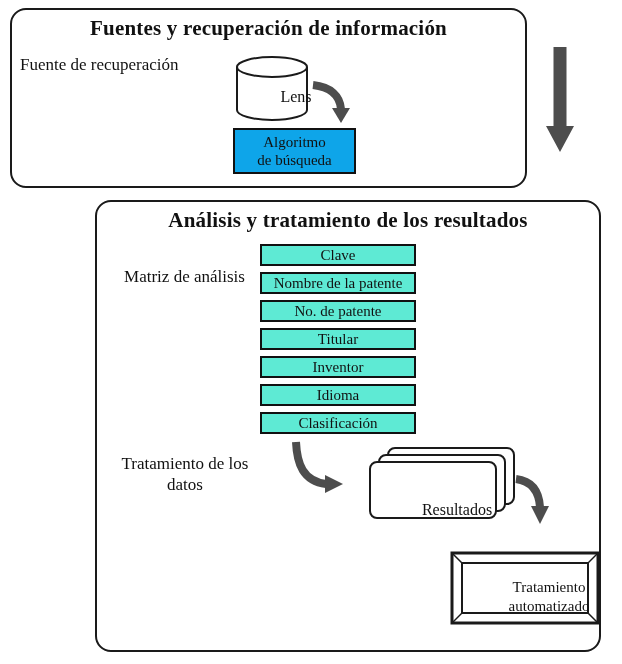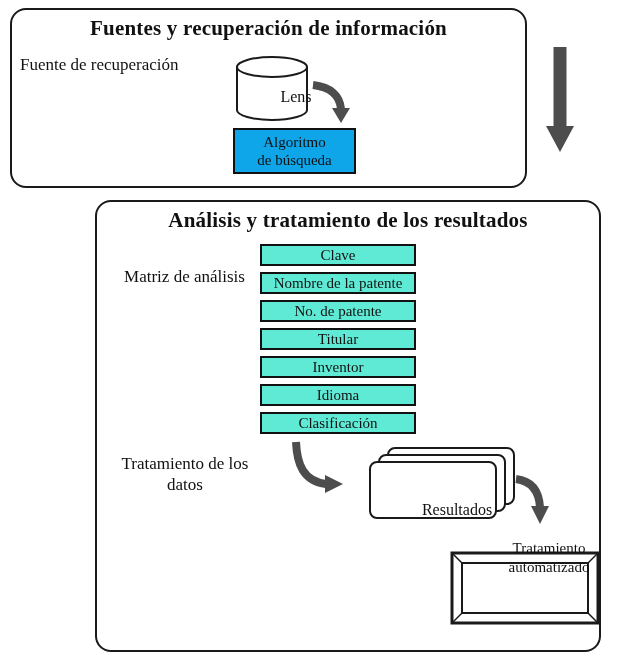--- a/index.html
+++ b/index.html
@@ -34,21 +34,21 @@
     font-size:15px;line-height:1;
   }
   .overlay{position:absolute;left:0;top:0;z-index:5;pointer-events:none;}
   .txt{position:absolute;z-index:6;padding-left:24px;}
   .lens-label{left:237px;top:88px;width:70px;text-align:center;font-size:16px;}
   .results-label{
     left:370px;top:462px;width:126px;height:56px;
     display:flex;align-items:center;justify-content:center;font-size:16px;margin-top:20px;
   }
   .automated-label{
-    left:462px;top:533px;width:126px;height:50px;
+    left:462px;top:572px;width:126px;height:50px;
     display:flex;align-items:center;justify-content:center;
     font-size:15px;line-height:1.25;
   }
 </style>
 </head>
 <body>
 
 <div class="canvas">
 
   <div class="panel top-panel">

